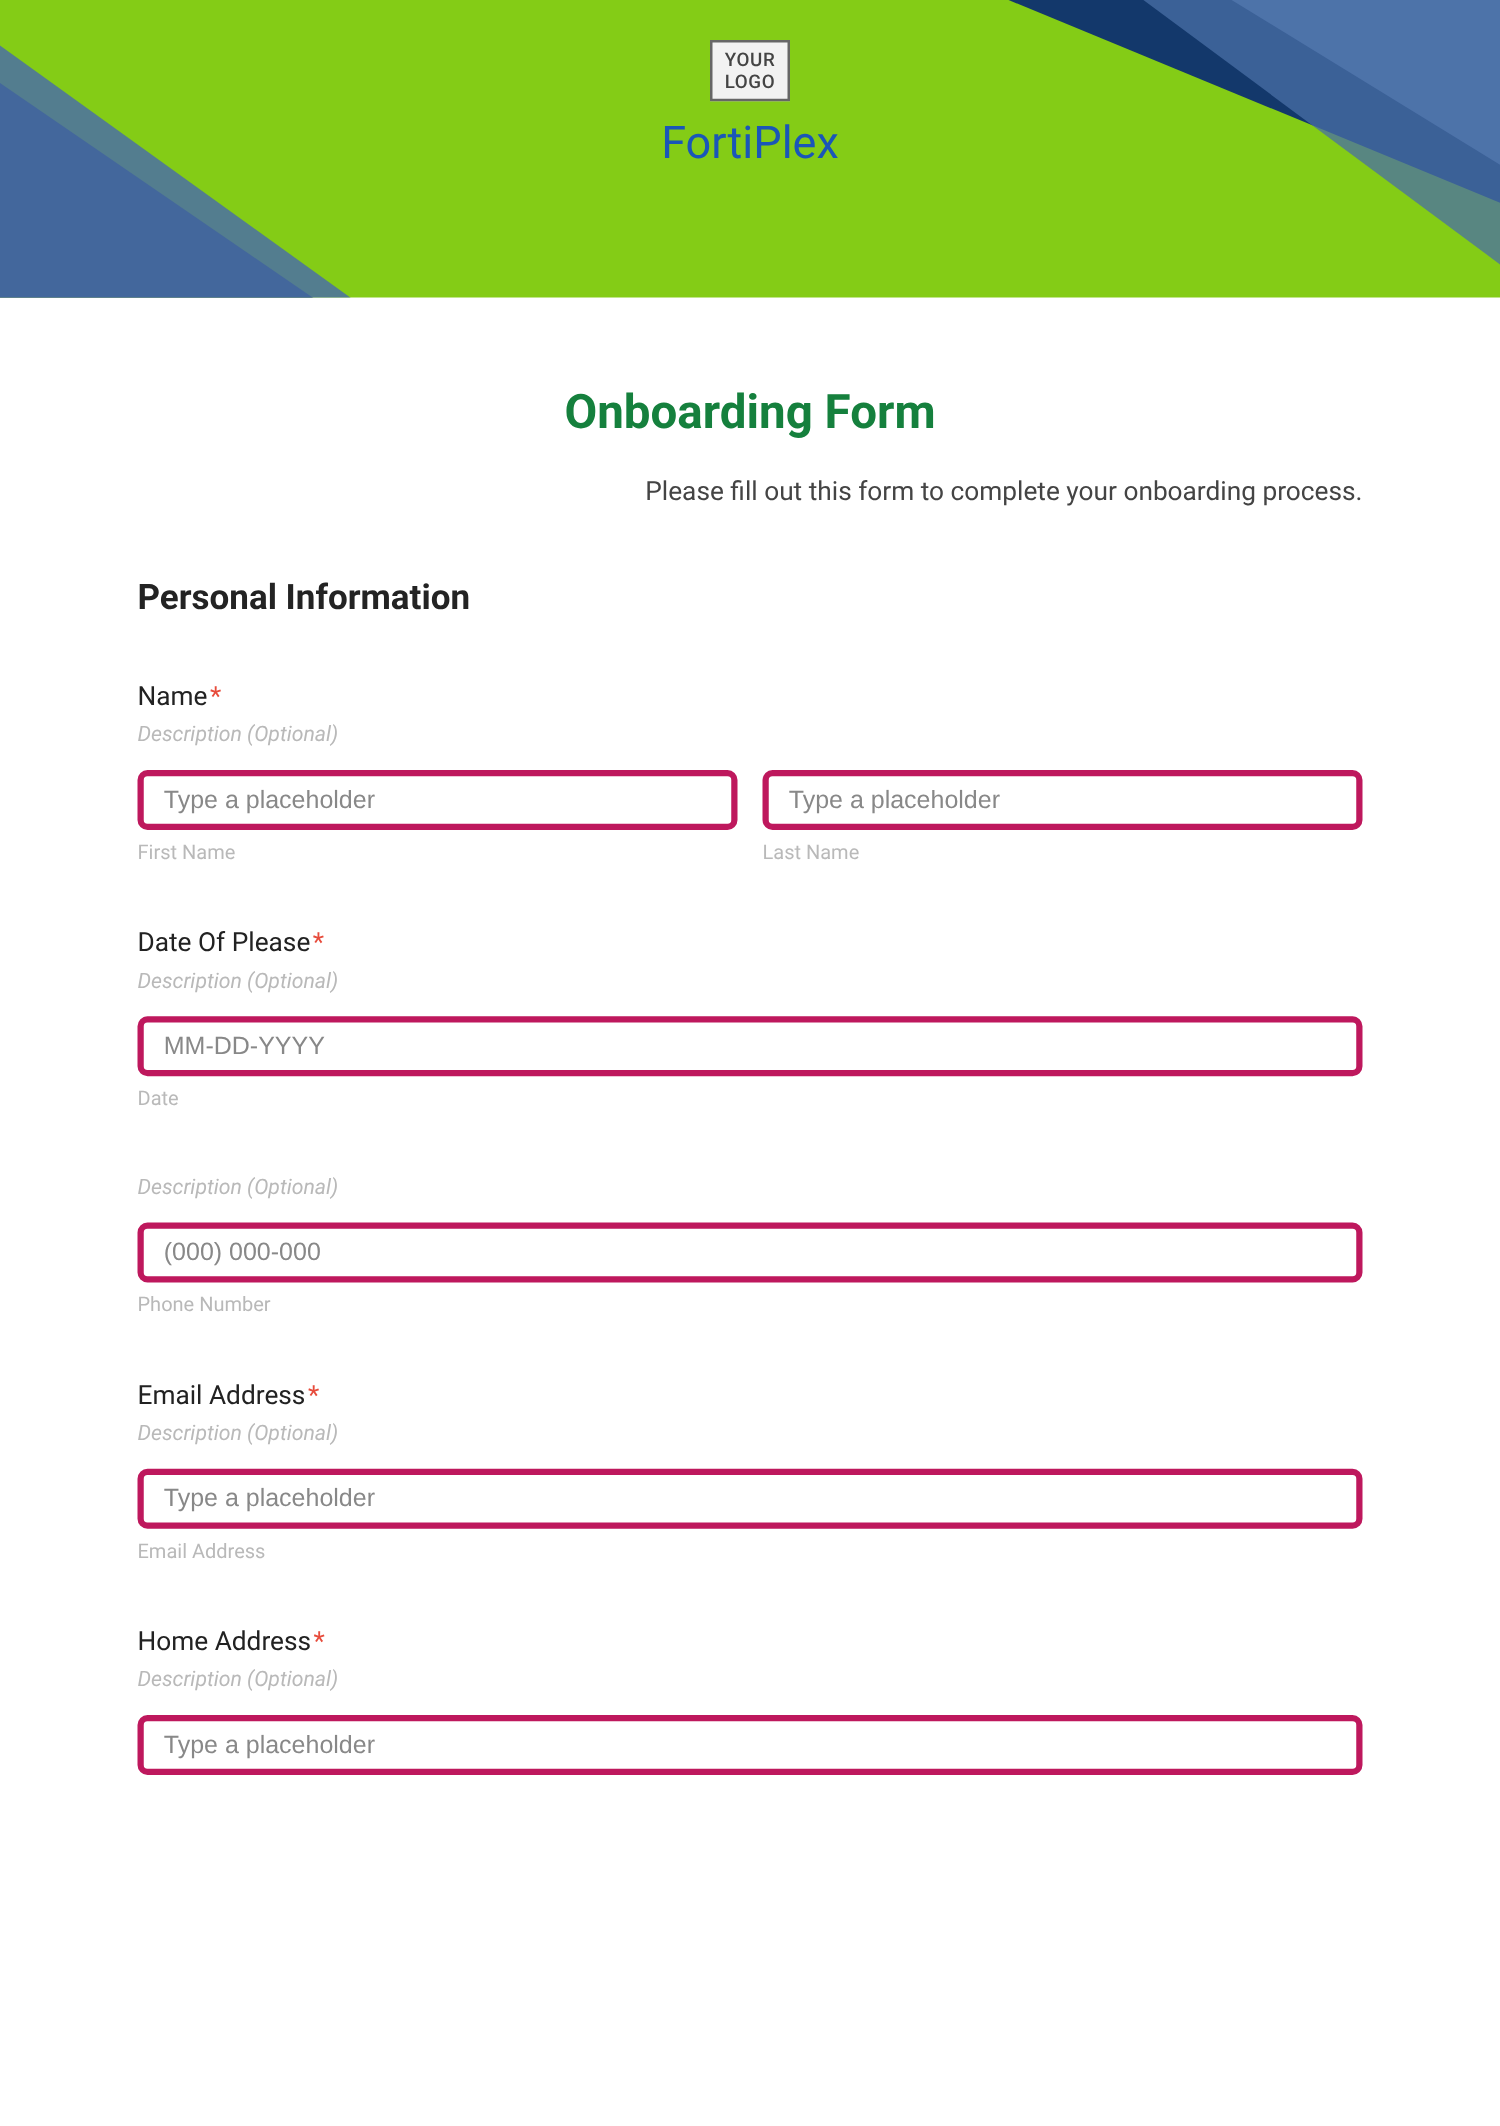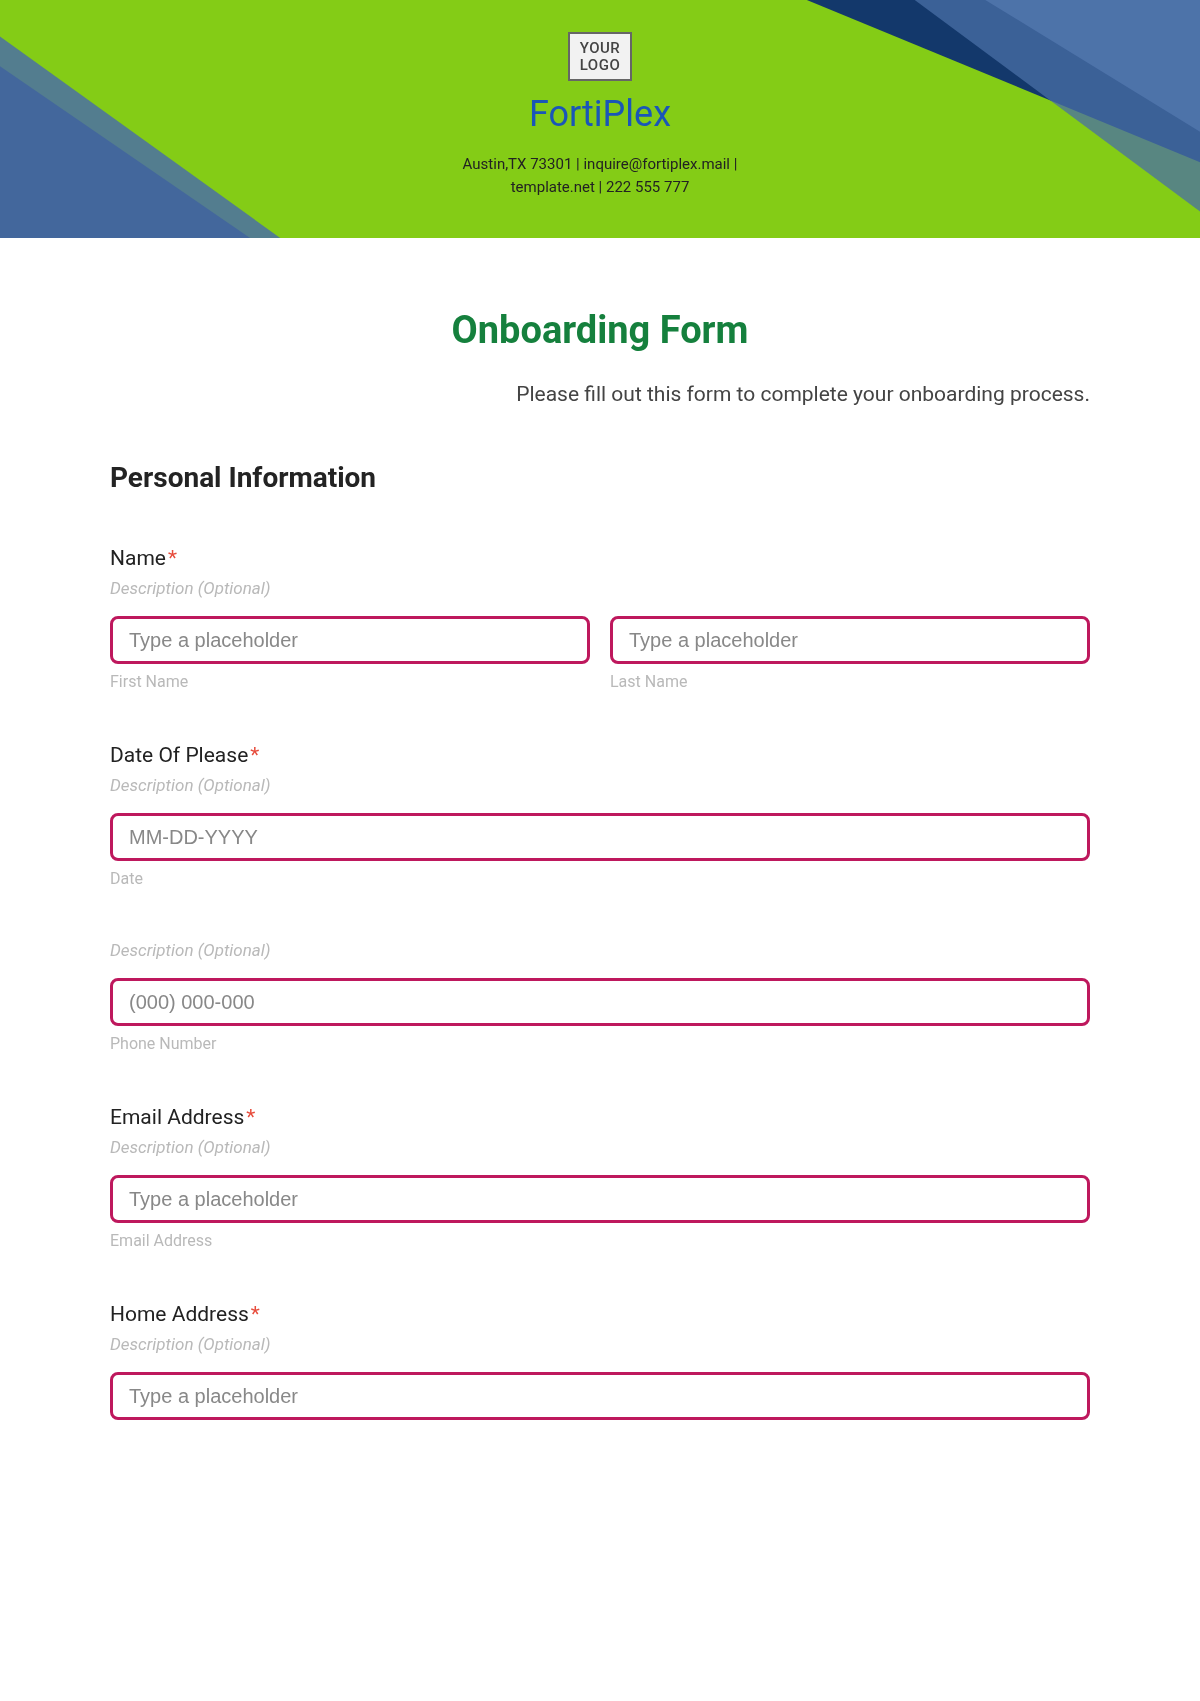--- a/index.html
+++ b/index.html
@@ -91,21 +91,21 @@
     display: flex;
     gap: 20px;
     margin-top: 18px;
   }
   .col {
     flex: 1;
   }
   .input {
     width: 100%;
     height: 48px;
-    border: 3px solid #be185d;
+    border: 5px solid #be185d;
     border-radius: 8px;
     padding: 0 16px;
     font-size: 20px;
     color: #15803d;
     background: #fff;
   }
   .input::placeholder {
     color: #888;
   }
   .sublabel {
@@ -133,24 +133,20 @@
     <polygon points="350,0 60,0 350,215" fill="#4a6fa5" fill-opacity="0.75"></polygon>
   </svg>
   <svg class="triangle" style="right:-2px;top:-2px" width="220" height="140">
     <polygon points="220,0 0,0 220,135" fill="#5a7fb5" fill-opacity="0.6"></polygon>
   </svg>
 
   <div class="header-content">
     <div class="logo-box"><span style="white-space:pre-line">YOUR
 LOGO</span></div>
     <div class="company-name">FortiPlex</div>
-    <div class="contact-line">
-      <span>Austin,TX 73301 | inquire@fortiplex.mail |</span><br>
-      <span>template.net | 222 555 777</span>
-    </div>
   </div>
 </div>
 
 <div class="form-area">
   <h1 class="form-title">Onboarding Form</h1>
   <p class="form-subtitle">Please fill out this form to complete your onboarding process.</p>
 
   <h2 class="section-heading">Personal Information</h2>
 
   <div class="field-block">

